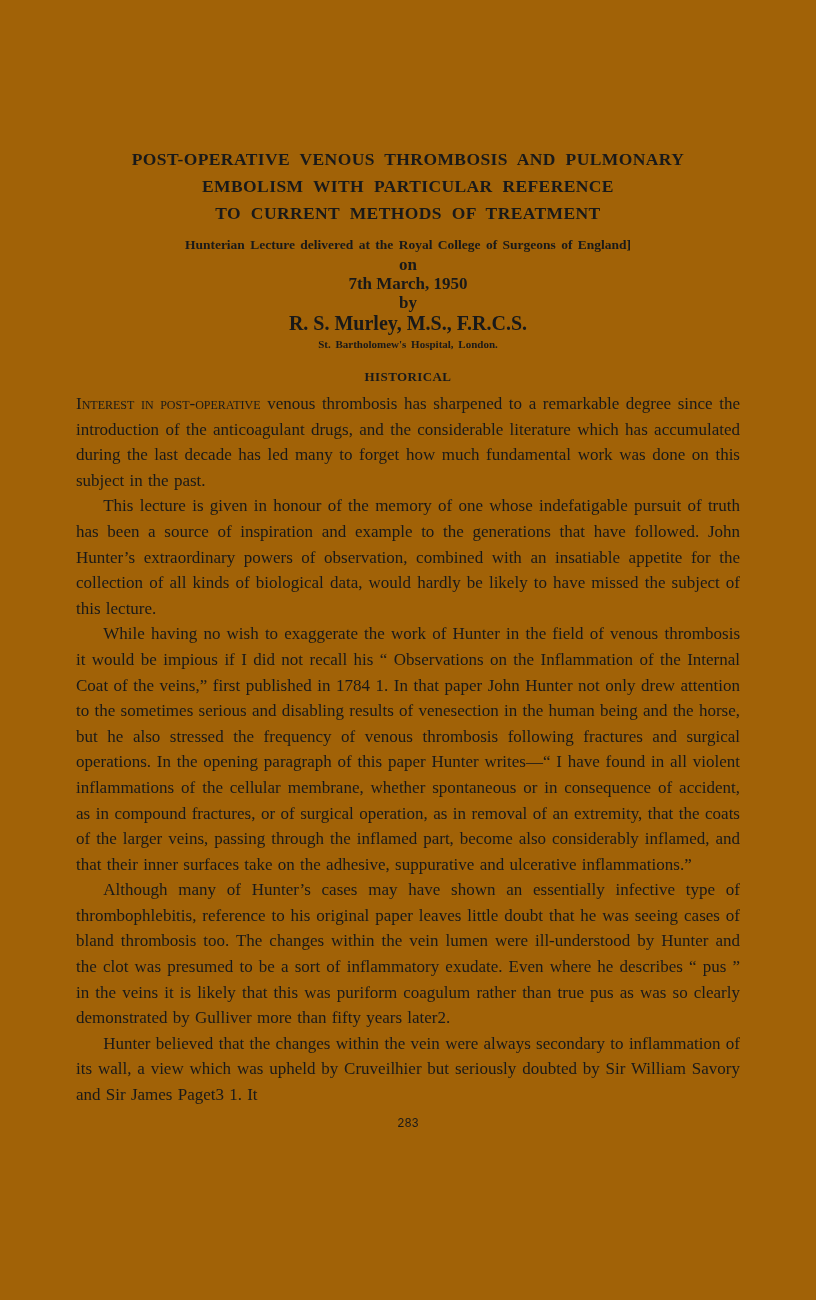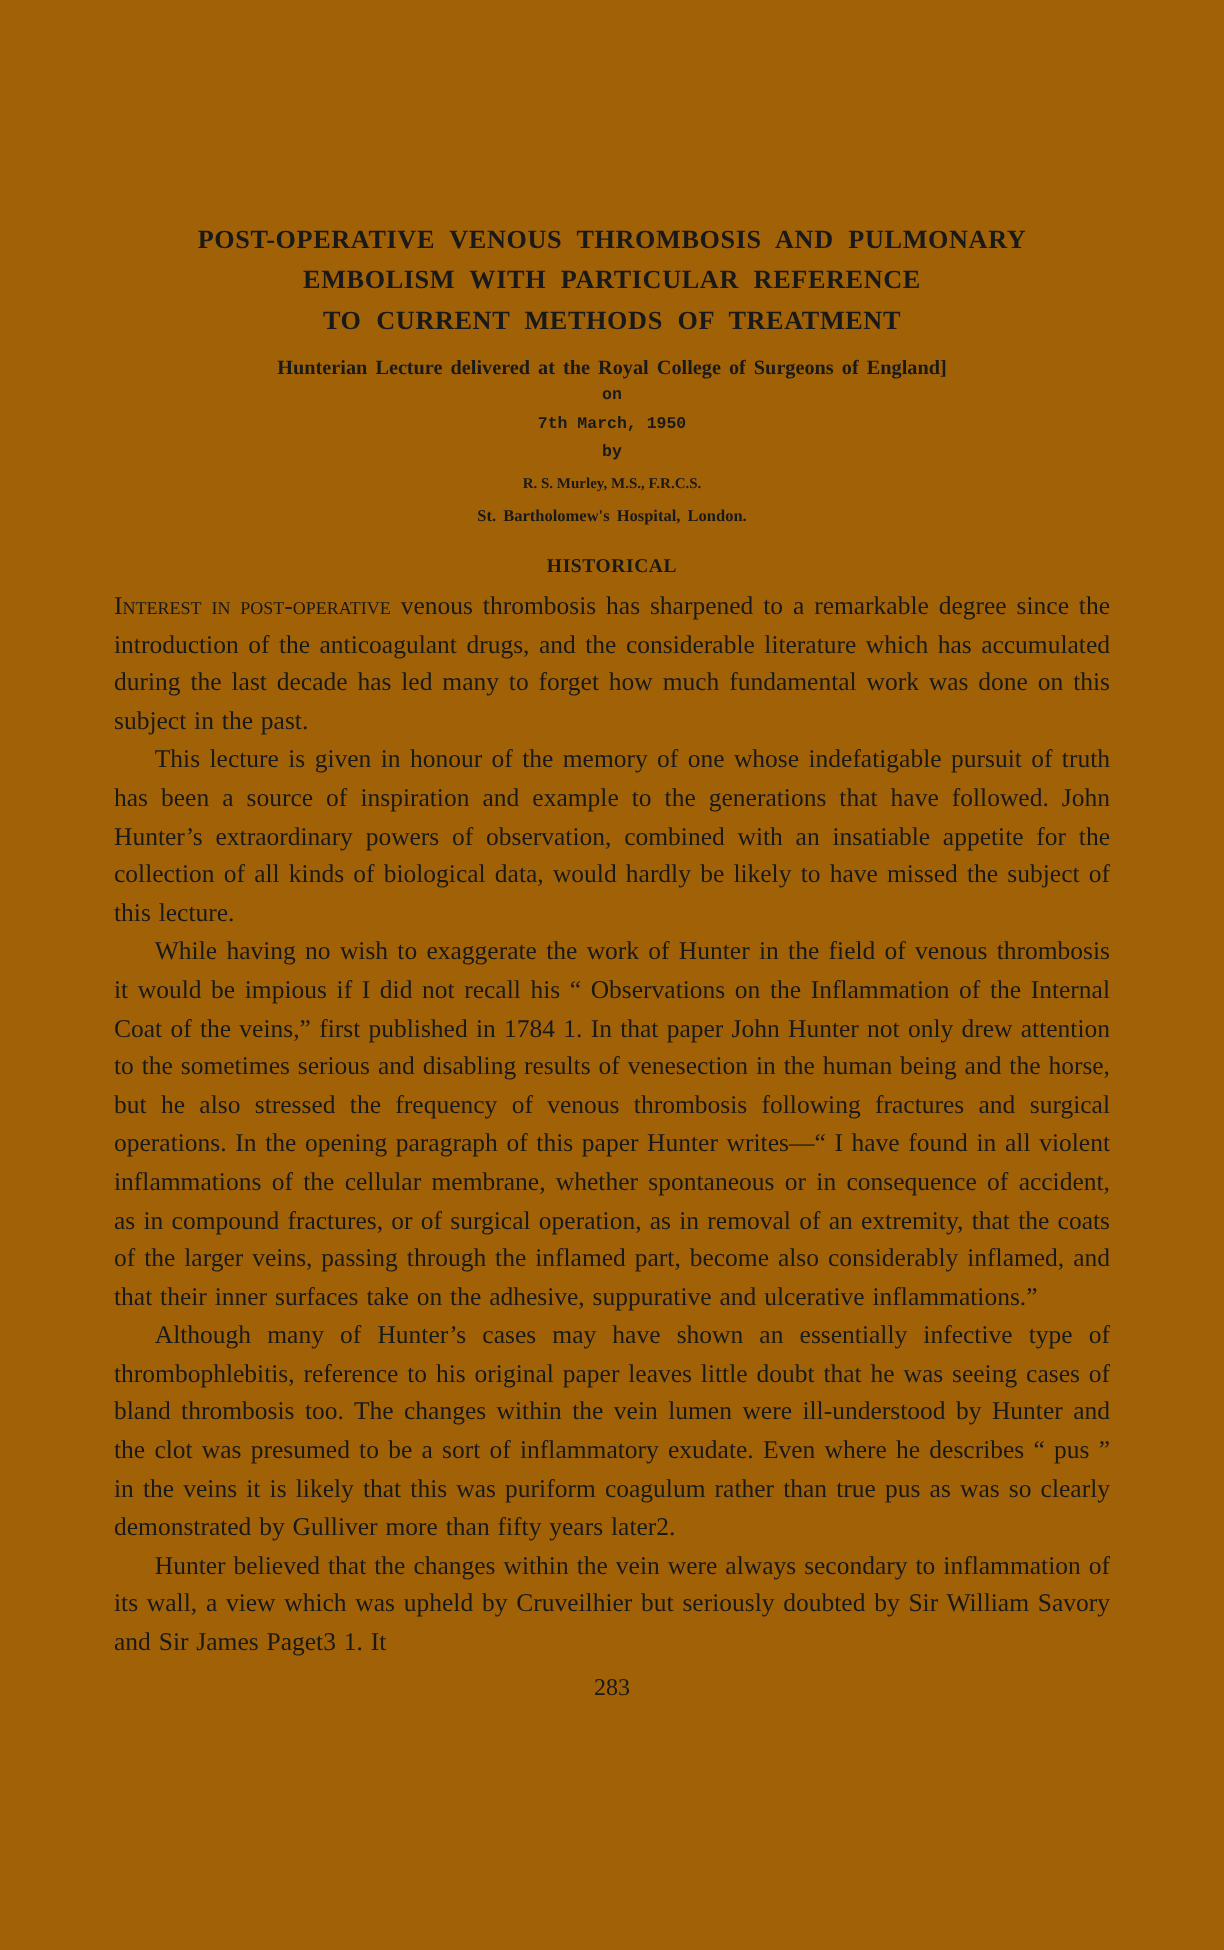--- a/index.html
+++ b/index.html
@@ -28,28 +28,27 @@
     display: block;
     font-weight: bold;
     font-size: 13.5px;
     line-height: 21px;
     margin-top: 7px;
     word-spacing: 2px;
   }
   .small-center {
     display: block;
     font-weight: bold;
-    font-size: 11px;
+    font-size: 17px;
     line-height: 19px;
-    font-family: Liberation Mono, monospace;
   }
   .author-line {
     display: block;
     font-weight: bold;
-    font-size: 10px;
+    font-size: 20px;
     line-height: 22px;
   }
   .affiliation-line {
     display: block;
     font-weight: bold;
     font-size: 11px;
     line-height: 20px;
     word-spacing: 2px;
   }
   .section-heading {
@@ -65,22 +64,23 @@
     font-size: 17px;
     line-height: 25.6px;
     text-align: justify;
     word-spacing: 1px;
   }
   .body-text p { margin: 0; }
   .body-text p.indented { text-indent: 1.6em; }
   .lead-caps { font-variant: small-caps; }
   .page-number {
     text-align: center;
-    font-size: 16px;
+    font-size: 12px;
     margin-top: 9px;
+    font-family: Liberation Mono, monospace;
   }
 </style>
 </head>
 <body>
 
 <div class="page">
 
   <div class="title-block">
     <span class="title-line">POST-OPERATIVE VENOUS THROMBOSIS AND PULMONARY</span>
     <span class="title-line">EMBOLISM WITH PARTICULAR REFERENCE</span>

